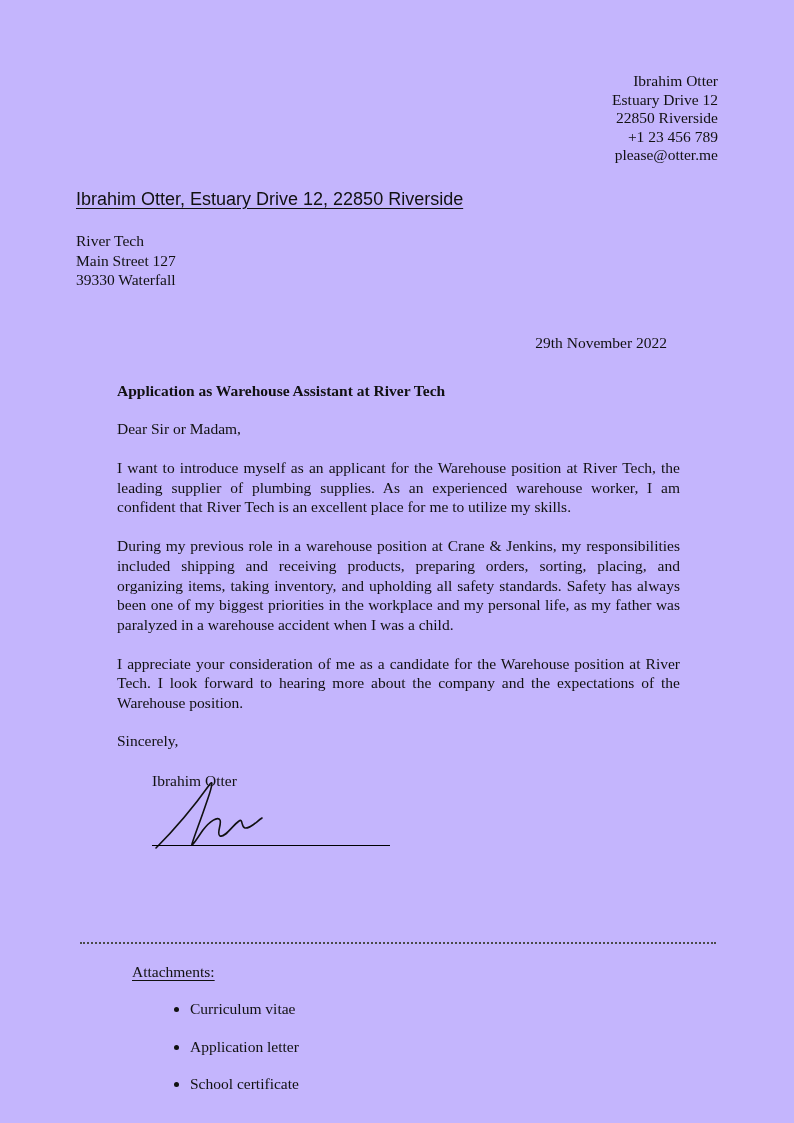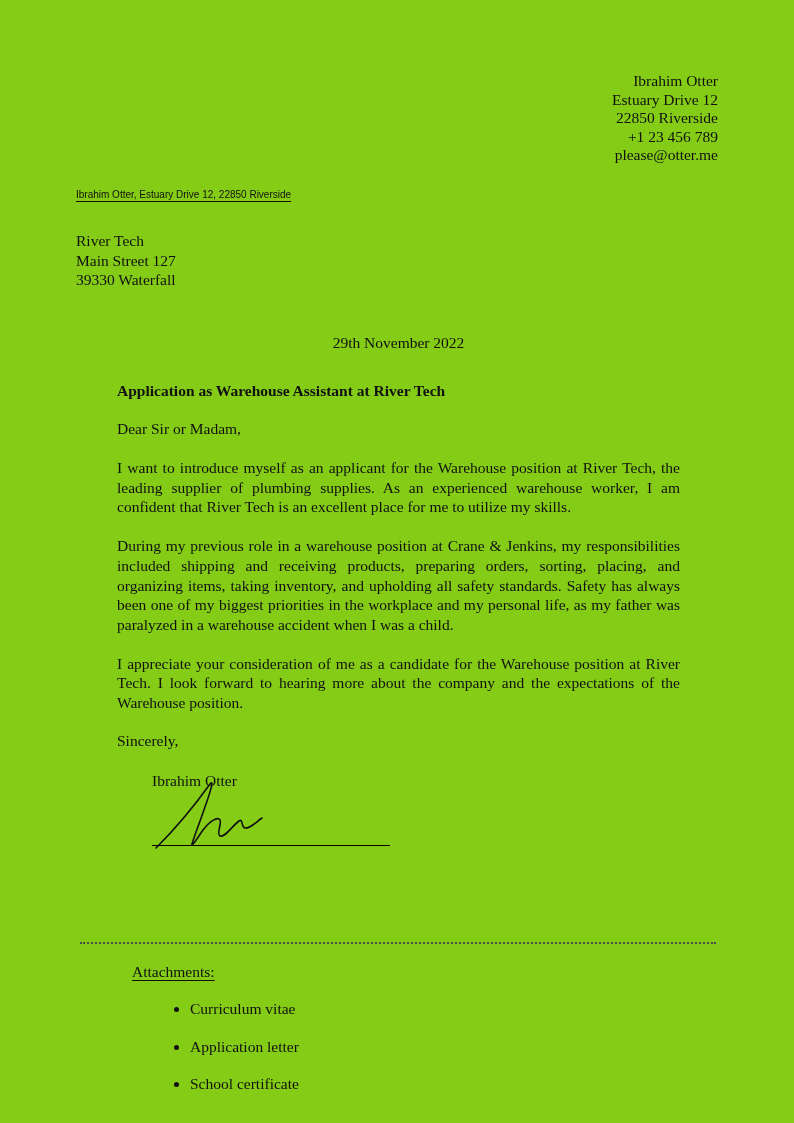--- a/index.html
+++ b/index.html
@@ -1,20 +1,20 @@
 <!DOCTYPE html>
 <html><head>
 <meta charset="utf-8">
 <style>
   html, body { margin: 0; padding: 0; background: #ffffff; }
   .page {
     position: relative;
     width: 794px;
     height: 1123px;
-    background: #84cc16;
+    background: #c4b5fd;
     font-family: "Liberation Serif", serif;
     font-size: 15.5px;
     color: #111111;
     overflow: hidden;
     box-sizing: border-box;
   }
 
   
   .sender-block {
     position: absolute;
@@ -23,43 +23,43 @@
     text-align: right;
     line-height: 18.6px;
   }
 
   
   .return-line {
     position: absolute;
     top: 189px;
     left: 76px;
     font-family: "Liberation Sans", sans-serif;
-    font-size: 10px;
+    font-size: 18px;
     text-decoration: underline;
     text-underline-offset: 3px;
   }
 
   
   .recipient-block {
     position: absolute;
     top: 231px;
     left: 76px;
     line-height: 19.6px;
   }
 
   
   .letter-body {
     position: absolute;
     top: 334px;
     left: 117px;
     width: 563px;
   }
   .date-line {
-    text-align: center;
-    margin: 0 0 30px 0;
+    text-align: right;
+    margin: 0 13px 30px 0;
   }
   .subject-line {
     font-weight: bold;
     margin: 0 0 20px 0;
   }
   .salutation { margin: 12px 0 20px 0; }
   .letter-body p.para {
     margin: 0 0 19px 0;
     line-height: 19.7px;
     text-align: justify;

